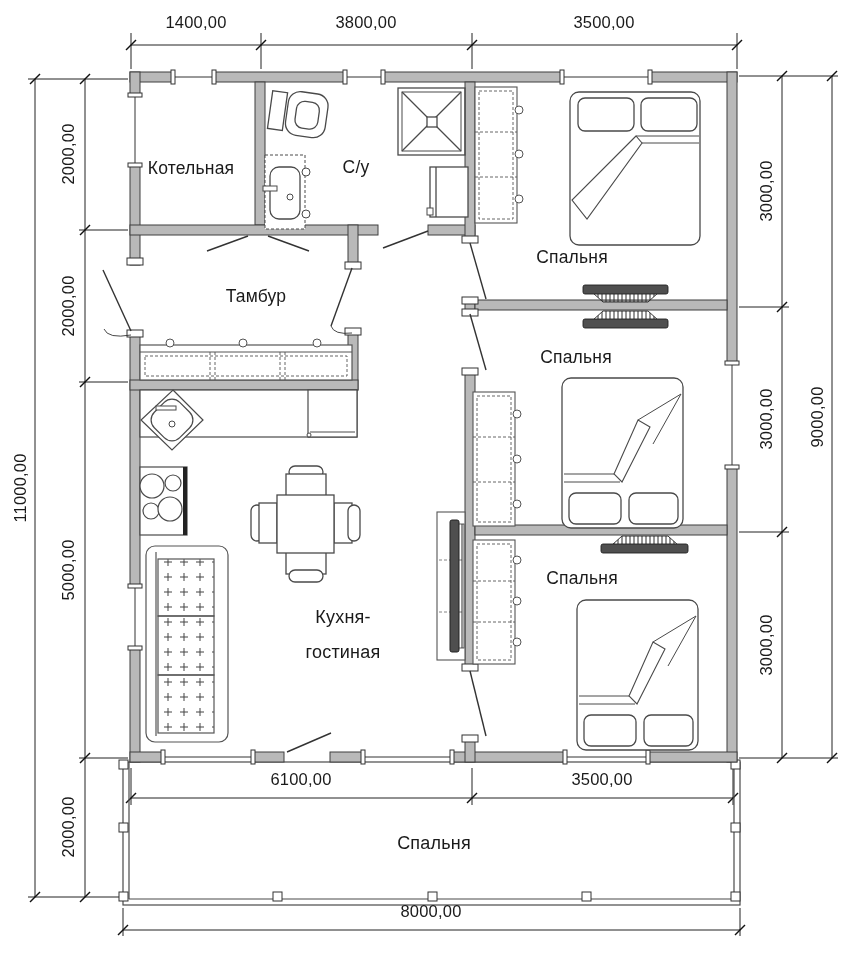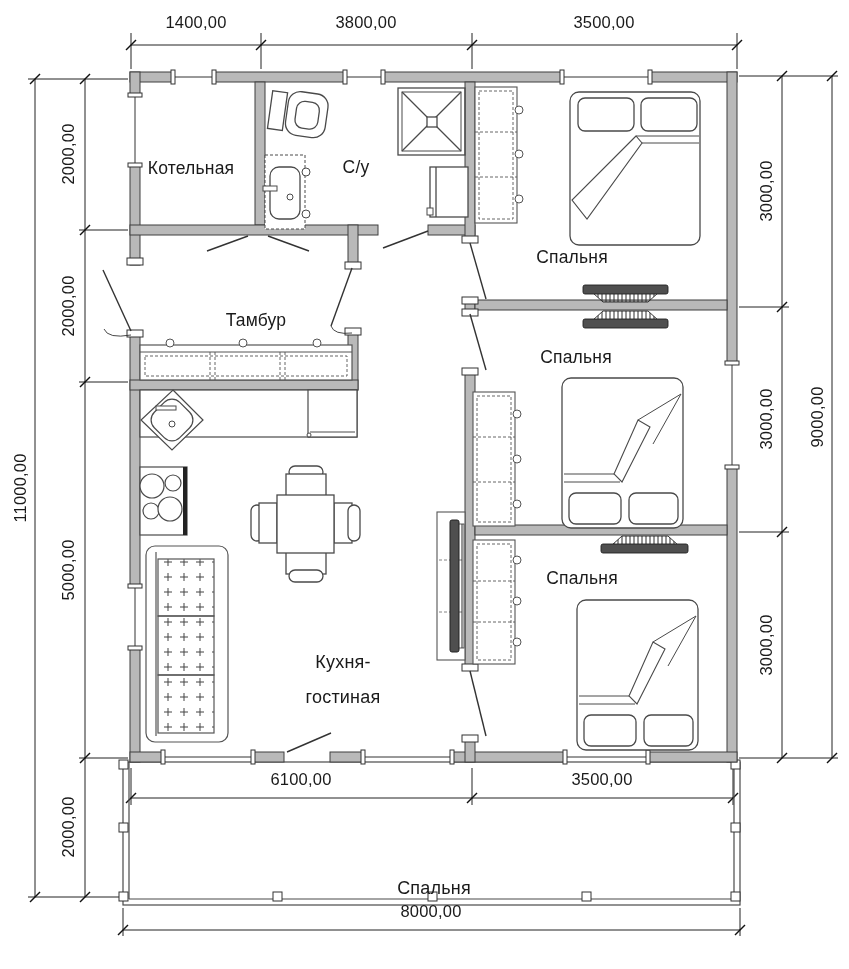--- a/index.html
+++ b/index.html
@@ -4,21 +4,21 @@
 <style>
   html,body{margin:0;padding:0;background:#fff;}
   .plan{position:relative;width:849px;height:969px;background:#fff;overflow:hidden;
         font-family:"Liberation Sans","DejaVu Sans",sans-serif;color:#1a1a1a;}
   svg{position:absolute;left:0;top:0;}
   .lbl{position:absolute;transform:translate(-50%,-50%);white-space:nowrap;
        font-size:17px;letter-spacing:.2px;}
   .lbl.rot{transform:translate(-50%,-50%) rotate(-90deg);}
   .dim{font-size:16.5px;}
   .room{font-size:17.5px;}
-  .room.big{font-size:18px;margin-top:45px;}
+  .room.big{font-size:18px;}
 </style>
 </head>
 <body>
 
 <div class="plan">
 
 <svg width="849" height="969" viewBox="0 0 849 969">
   <defs>
     <pattern id="plusPat" width="16" height="15" patternUnits="userSpaceOnUse">
       <path d="M8 3 V11 M4 7 H12" stroke="#444" stroke-width="1" fill="none"></path>
@@ -361,21 +361,21 @@
     <rect x="583" y="319" width="85" height="9" rx="2" fill="#4f4f4f"></rect>
   </g>
   <g stroke="#222" stroke-width="0.9">
     <polygon points="622,536 668,536 678,545 612,545" fill="url(#hatchPat)"></polygon>
     <rect x="601" y="544" width="87" height="9" rx="2" fill="#4f4f4f"></rect>
   </g>
 </svg>
 
 <div class="lbl room" style="left:191px;top:168px;">Котельная</div>
 <div class="lbl room" style="left:356px;top:167px;">С/у</div>
-<div class="lbl room" style="left:256px;top:296px;margin-top:24px;">Тамбур</div>
+<div class="lbl room" style="left:256px;top:296px;">Тамбур</div>
 <div class="lbl room" style="left:572px;top:257px;">Спальня</div>
 <div class="lbl room" style="left:576px;top:357px;">Спальня</div>
 <div class="lbl room" style="left:582px;top:578px;">Спальня</div>
 <div class="lbl room big" style="left:343px;top:617px;">Кухня-</div>
 <div class="lbl room big" style="left:343px;top:652px;">гостиная</div>
 <div class="lbl room big" style="left:434px;top:843px;">Спальня</div>
 
 <div class="lbl dim" style="left:196px;top:22px;">1400,00</div>
 <div class="lbl dim" style="left:366px;top:22px;">3800,00</div>
 <div class="lbl dim" style="left:604px;top:22px;">3500,00</div>

